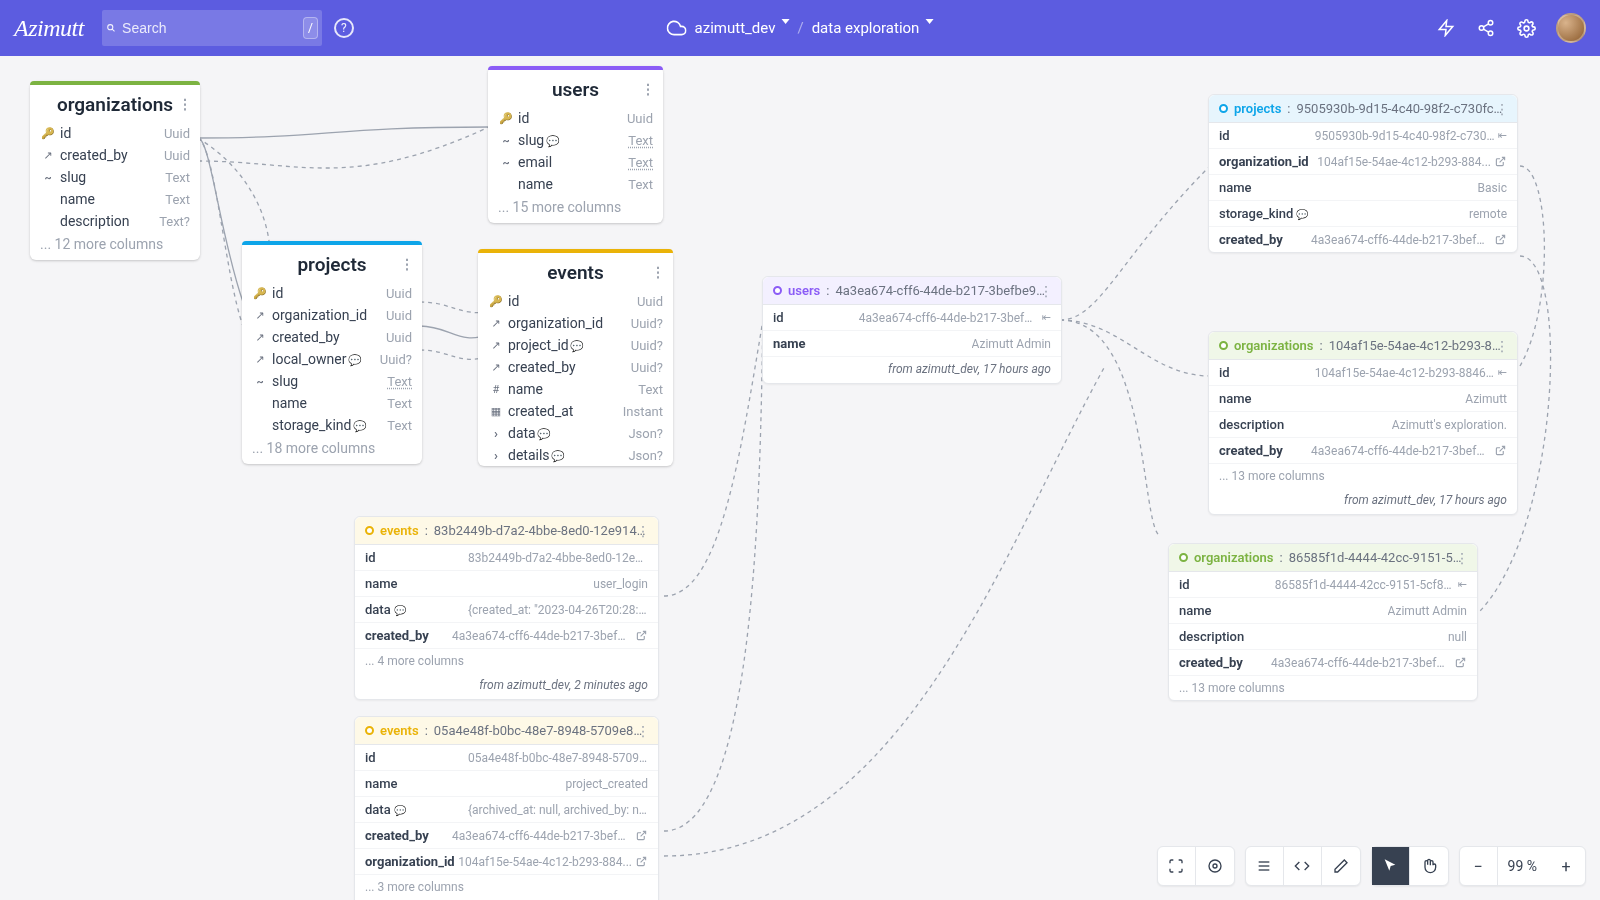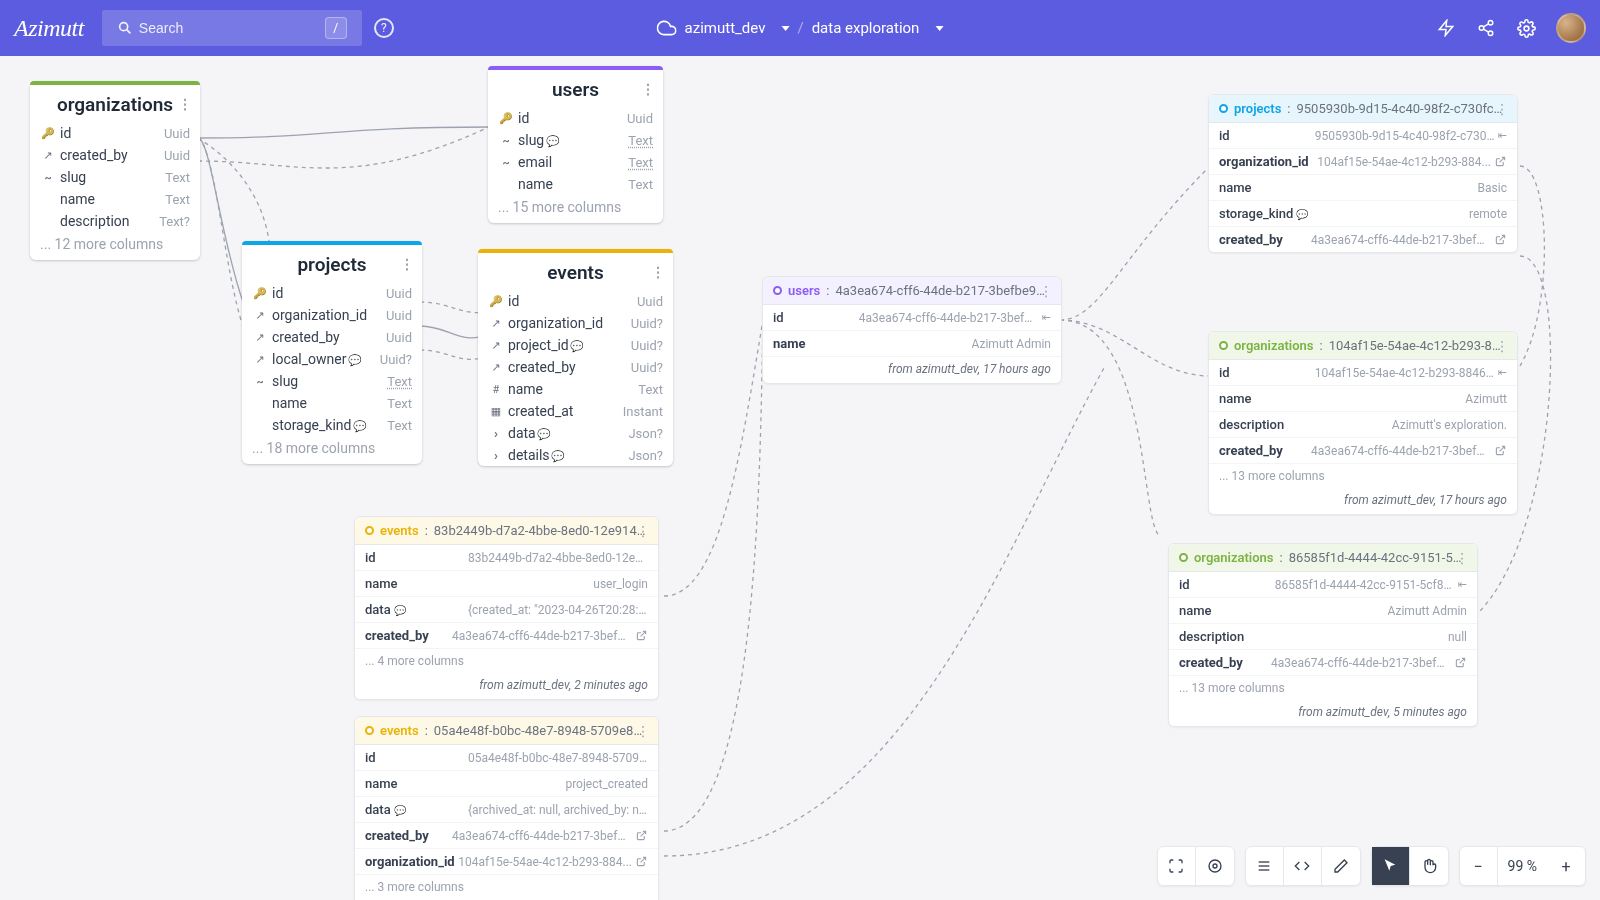--- a/index.html
+++ b/index.html
@@ -1,28 +1,28 @@
 <!DOCTYPE html>
 <html><head>
 <meta charset="utf-8">
 <style>
 * { box-sizing: border-box; margin: 0; padding: 0; }
 body { font-family: -apple-system, BlinkMacSystemFont, "Segoe UI", Roboto, Helvetica, Arial, sans-serif; background: #f5f5f7; overflow: hidden; width: 1600px; height: 900px; position: relative; }
 
 .topbar { height: 56px; background: #5c5ce0; display: flex; align-items: center; padding: 0 14px; color: #fff; position: relative; z-index: 10; }
 .logo { font-family: cursive; font-size: 24px; font-weight: 500; font-style: italic; margin-right: 18px; display: flex; align-items: center; letter-spacing: -0.5px; }
-.search-wrap { display: flex; align-items: center; background: rgba(255,255,255,0.18); border-radius: 2px; height: 36px; padding: 0 15px; width: 260px; }
+.search-wrap { display: flex; align-items: center; background: rgba(255,255,255,0.18); border-radius: 2px; height: 36px; padding: 0 4px; width: 220px; }
 .search-wrap input { background: transparent; border: none; outline: none; color: #fff; font-size: 14px; flex: 1; margin-left: 6px; }
 .search-wrap input::placeholder { color: rgba(255,255,255,0.85); }
 .search-key { background: rgba(255,255,255,0.15); border: 1px solid rgba(255,255,255,0.35); border-radius: 4px; width: 22px; height: 22px; display: flex; align-items: center; justify-content: center; font-size: 12px; color: #fff; }
 .help-icon { margin-left: 12px; width: 20px; height: 20px; border: 2px solid rgba(255,255,255,0.85); border-radius: 50%; font-size: 12px; display: flex; align-items: center; justify-content: center; color: rgba(255,255,255,0.9); cursor: pointer; }
 
 .bc { position: absolute; left: 50%; transform: translateX(-50%); display: flex; align-items: center; gap: 8px; font-size: 15px; }
 .bc-sep { color: rgba(255,255,255,0.5); }
-.bc-item { display: flex; align-items: center; gap: 16px; cursor: pointer; }
+.bc-item { display: flex; align-items: flex-start; gap: 6px; cursor: pointer; }
 .chev-down { width: 0; height: 0; border-left: 4px solid transparent; border-right: 4px solid transparent; border-top: 5px solid #fff; }
 
 .right-icons { margin-left: auto; display: flex; align-items: center; gap: 20px; }
 .ic { width: 20px; height: 20px; cursor: pointer; display: flex; align-items: center; justify-content: center; }
 .avatar { width: 30px; height: 30px; border-radius: 50%; background: radial-gradient(circle at 30% 30%, #d9b38c, #8b5a2b); cursor: pointer; border: 2px solid rgba(255,255,255,0.3); }
 
 .canvas { position: absolute; top: 56px; left: 0; right: 0; bottom: 0; }
 svg.wires { position: absolute; top: 0; left: 0; width: 100%; height: 100%; pointer-events: none; }
 
 .card { position: absolute; background: #fff; border-radius: 6px; box-shadow: 0 1px 3px rgba(0,0,0,0.12), 0 1px 2px rgba(0,0,0,0.08); font-size: 14px; }
@@ -484,21 +484,20 @@
       <div class="drow">
         <span class="k bold">created_by</span>
         <span class="v">4a3ea674-cff6-44de-b217-3befbe90...</span>
         <span class="link-out">
           <svg width="11" height="11" viewBox="0 0 24 24" fill="none" stroke="currentColor" stroke-width="2.5">
             <path d="M18 13v6a2 2 0 0 1-2 2H5a2 2 0 0 1-2-2V8a2 2 0 0 1 2-2h6M15 3h6v6M10 14L21 3"></path>
           </svg>
         </span>
       </div>
       <div class="more2">... 13 more columns</div>
-      <div class="foot">from azimutt_dev, 5 minutes ago</div>
     </div>
 
   <div class="toolbar">
     <div class="tgrp">
       <div class="tbtn">
           <svg width="16" height="16" viewBox="0 0 24 24" fill="none" stroke="currentColor" stroke-width="2">
             <path d="M8 3H5a2 2 0 0 0-2 2v3m18 0V5a2 2 0 0 0-2-2h-3m0 18h3a2 2 0 0 0 2-2v-3M3 16v3a2 2 0 0 0 2 2h3"></path>
           </svg>
         </div>
       <div class="tbtn">

